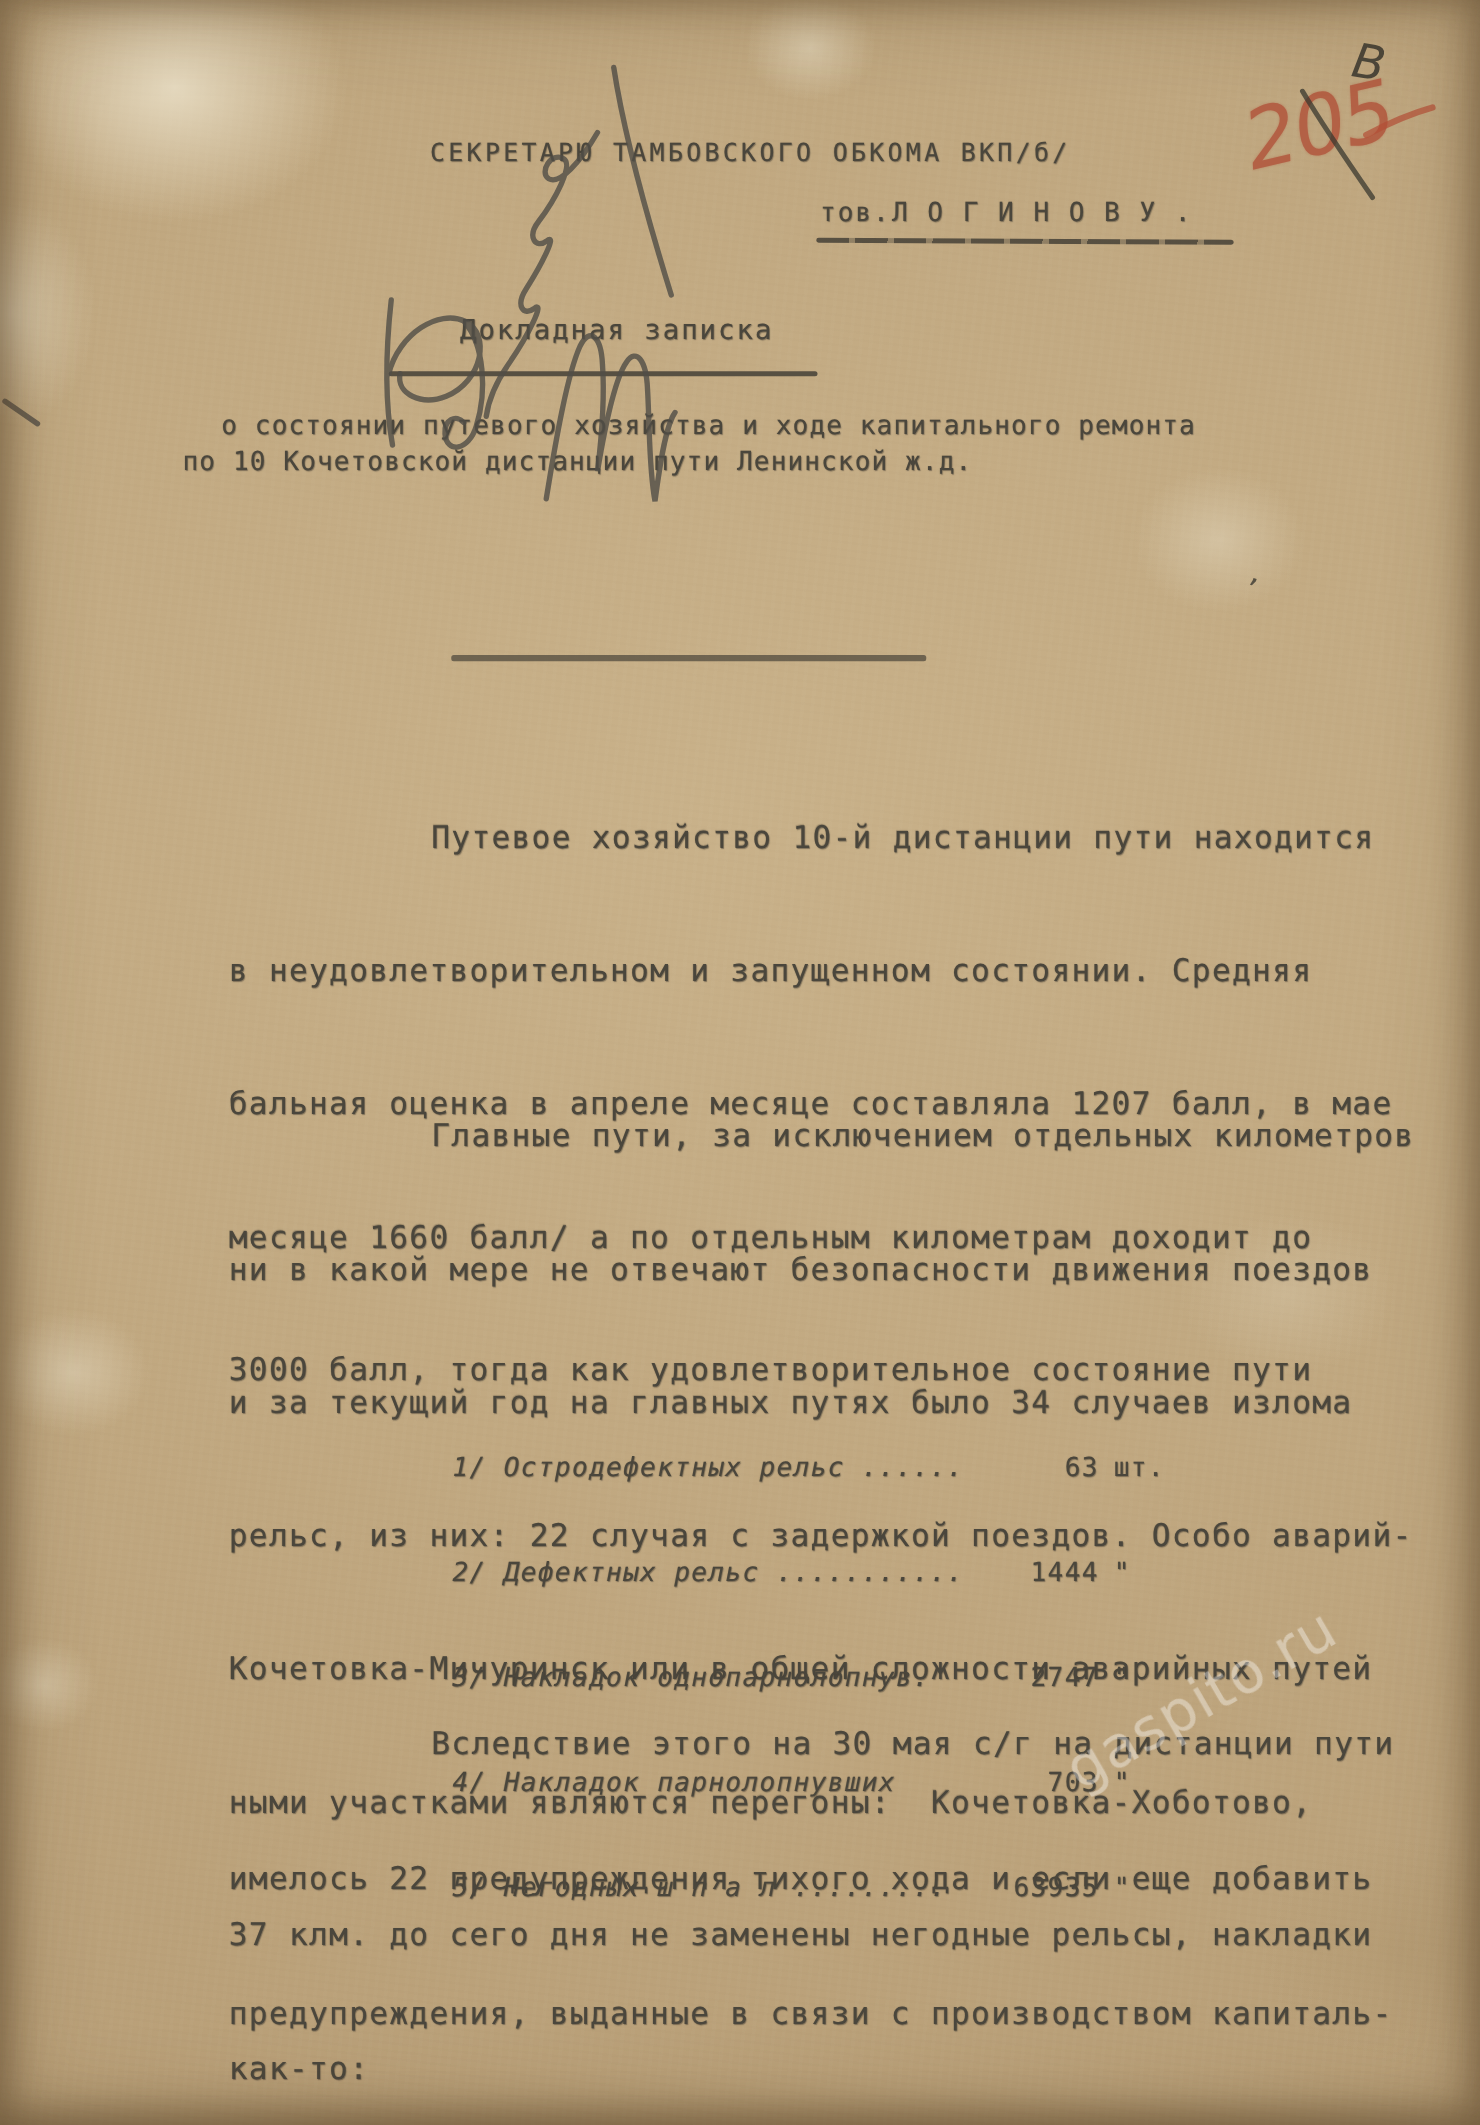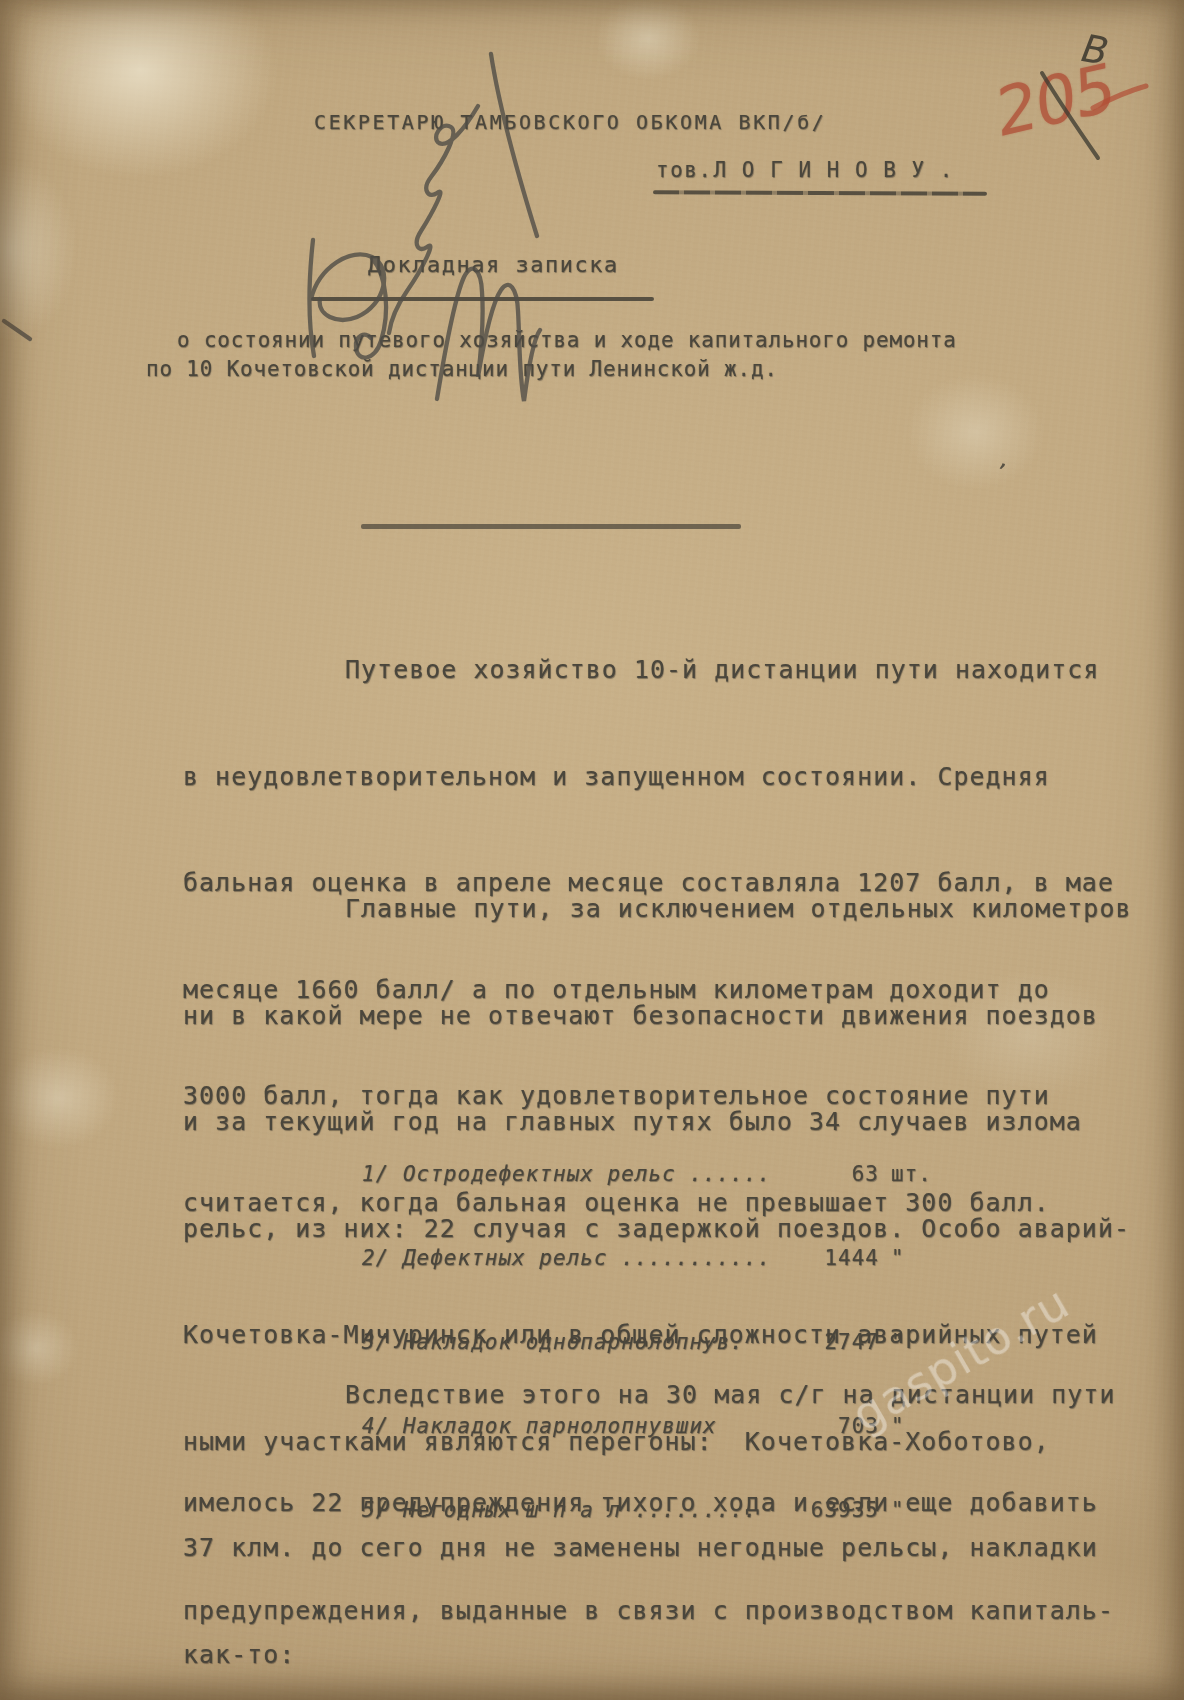--- a/index.html
+++ b/index.html
@@ -31,21 +31,21 @@
       inset 0 0 70px rgba(92,70,42,.38),
       inset 0 -14px 28px rgba(80,60,36,.3),
       inset 14px 0 24px rgba(95,72,45,.22),
       inset -12px 0 26px rgba(95,72,45,.25);
   }
   .typed{
     position:absolute;white-space:pre;
     color:#4a463c;
     text-shadow:0.6px 0.8px 0.9px rgba(72,66,54,.55), -0.3px -0.2px 0.7px rgba(72,66,54,.3);
   }
-  .header1{left:314px;top:110px;font-size:20px;letter-spacing:2.6px;}
+  .header1{left:344px;top:110px;font-size:20px;letter-spacing:2.6px;}
   .header2{left:656px;top:158px;font-size:21px;letter-spacing:1.5px;}
   .header2 .prefix{margin-right:1px;}
   .title{left:368px;top:252px;font-size:22px;letter-spacing:1.5px;}
   .subtitle1{left:177px;top:328px;font-size:21px;letter-spacing:.8px;}
   .subtitle2{left:146px;top:357px;font-size:21px;letter-spacing:.8px;}
   .heading{left:366px;top:492px;font-size:21.5px;letter-spacing:1.2px;}
   .uline{position:absolute;background:#403c33;opacity:.82;border-radius:2px;pointer-events:none;}
   .u-recipient{left:653px;top:191px;width:334px;height:4px;transform:rotate(.3deg);
     background:repeating-linear-gradient(90deg,#403c33 0 26px, rgba(64,60,51,.45) 26px 31px);}
   .u-title{left:311px;top:297px;width:343px;height:4px;}
@@ -103,21 +103,20 @@
   <div class="typed subtitle2">по 10 Кочетовской дистанции пути Ленинской ж.д.</div>
 
   <div class="uline u-heading"></div>
 
   <div class="typed para p1">
     <div class="indent">Путевое хозяйство 10-й дистанции пути находится</div>
     <div>в неудовлетворительном и запущенном состоянии. Средняя</div>
     <div>бальная оценка в апреле месяце составляла 1207 балл, в мае</div>
     <div>месяце 1660 балл/ а по отдельным километрам доходит до</div>
     <div>3000 балл, тогда как удовлетворительное состояние пути</div>
-    <div>считается, когда бальная оценка не превышает 300 балл.</div>
   </div>
 
   <div class="typed para p2">
     <div class="indent">Главные пути, за исключением отдельных километров</div>
     <div>ни в какой мере не отвечают безопасности движения поездов</div>
     <div>и за текущий год на главных путях было 34 случаев излома</div>
     <div>рельс, из них: 22 случая с задержкой поездов. Особо аварий-</div>
     <div>Кочетовка-Мичуринск или в общей сложности аварийных путей</div>
     <div>ными участками являются перегоны:  Кочетовка-Хоботово,</div>
     <div>37 клм. до сего дня не заменены негодные рельсы, накладки</div>

